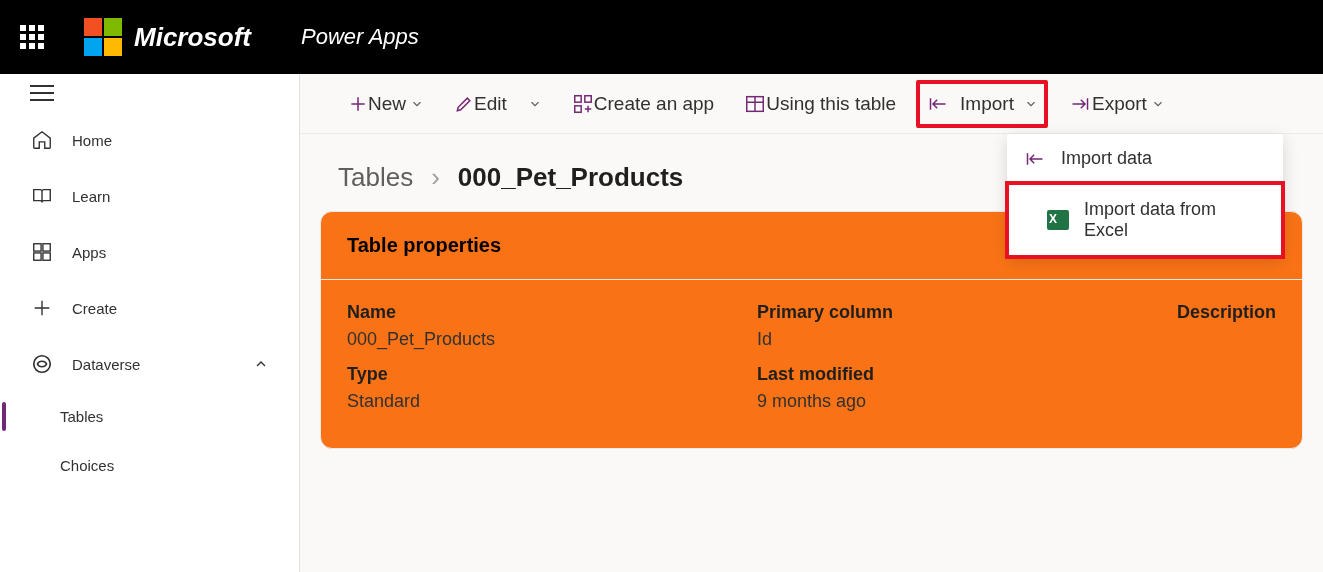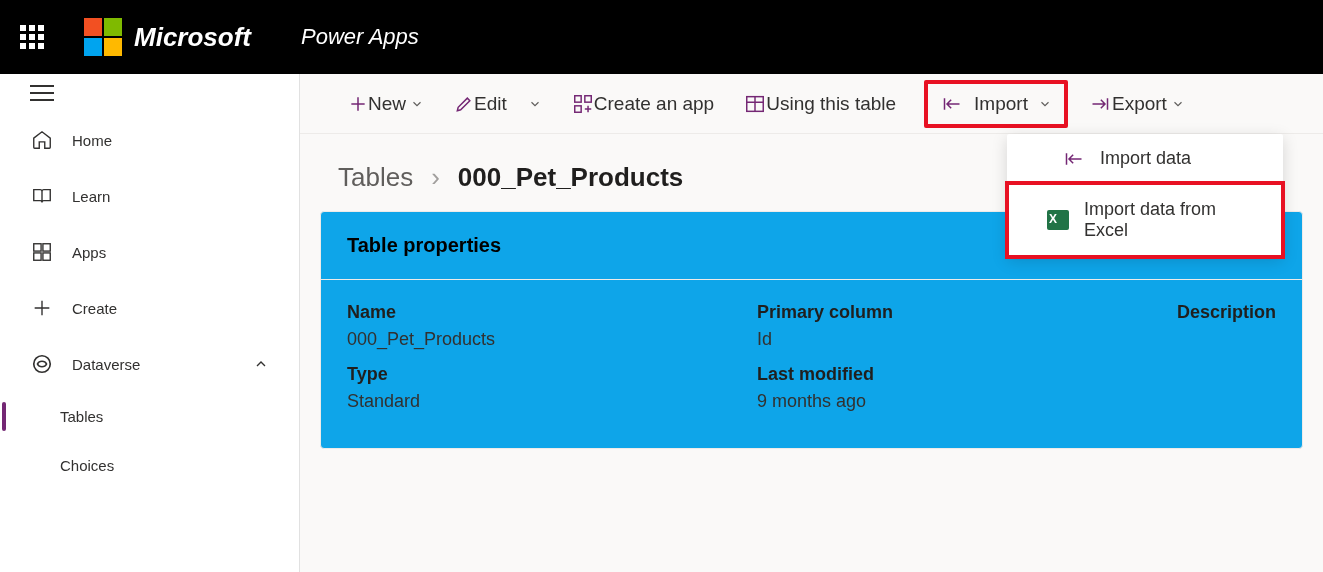--- a/index.html
+++ b/index.html
@@ -30,39 +30,39 @@
 
 .main { position: absolute; left: 300px; top: 74px; right: 0; bottom: 0; background: #faf9f8; }
 
 
 .toolbar { height: 60px; display: flex; align-items: center; padding: 0 38px; gap: 10px; border-bottom: 1px solid #edebe9; }
 .tbtn { display: flex; align-items: center; gap: 0; padding: 8px 10px; font-size: 19px; color: #323130; cursor: pointer; border-radius: 4px; }
 .tbtn .ticn { color: #742774; display: flex; align-items: center; }
 .tbtn .chev-sm { color: #605e5c; margin-left: 4px; }
 .tbtn.split { padding-right: 0; }
 .split-chev { padding: 8px 10px; cursor: pointer; border-left: 1px solid transparent; }
-.highlight-box { border: 4px solid #e81123; border-radius: 2px; padding: 0 12px; display: flex; align-items: center; height: 48px; margin-left: 8px; }
+.highlight-box { border: 4px solid #e81123; border-radius: 2px; padding: 0 6px; display: flex; align-items: center; height: 48px; }
 .import-btn { display: flex; align-items: center; gap: 10px; font-size: 19px; color: #323130; cursor: pointer; }
 
 
 .dropdown { position: absolute; top: 60px; right: 40px; width: 276px; background: #fff; box-shadow: 0 4px 16px rgba(0,0,0,0.15); border-radius: 2px; z-index: 10; }
-.dd-item { display: flex; align-items: center; gap: 14px; padding: 14px 16px; font-size: 18px; color: #323130; cursor: pointer; margin-left: 39px; }
+.dd-item { display: flex; align-items: center; gap: 14px; padding: 14px 16px; font-size: 18px; color: #323130; cursor: pointer; }
 .dd-item.hl { border: 4px solid #e81123; margin: -2px; padding-left: 37px; }
 .dd-item .dd-icon { width: 24px; display: flex; align-items: center; justify-content: center; }
 .excel-icon { width: 22px; height: 20px; background: #217346; position: relative; border-radius: 2px; }
 .excel-icon::after { content: "X"; color: #fff; font-size: 12px; font-weight: bold; position: absolute; left: 2px; top: 2px; }
 
 
 .crumb { padding: 28px 38px 18px; display: flex; align-items: center; gap: 18px; font-size: 26px; }
 .crumb-link { color: #605e5c; cursor: pointer; }
 .crumb-sep { color: #a19f9d; }
 .crumb-current { font-weight: 600; color: #201f1e; }
 
 
-.card { margin: 0 20px; background: #0ea5e9; border: 1px solid #edebe9; border-radius: 4px; }
+.card { margin: 0 20px; background: #f97316; border: 1px solid #edebe9; border-radius: 12px; }
 .card-head { padding: 22px 26px; font-size: 20px; font-weight: 600; border-bottom: 1px solid #edebe9; }
 .props { display: grid; grid-template-columns: 410px 410px 1fr; padding: 22px 26px; }
 .prop-label { font-size: 18px; font-weight: 600; color: #201f1e; }
 .prop-val { font-size: 18px; color: #323130; margin-top: 6px; margin-bottom: 14px; }
 .prop-label.right { text-align: right; }
 
 svg { display: block; }
 </style>
 </head>
 <body>

